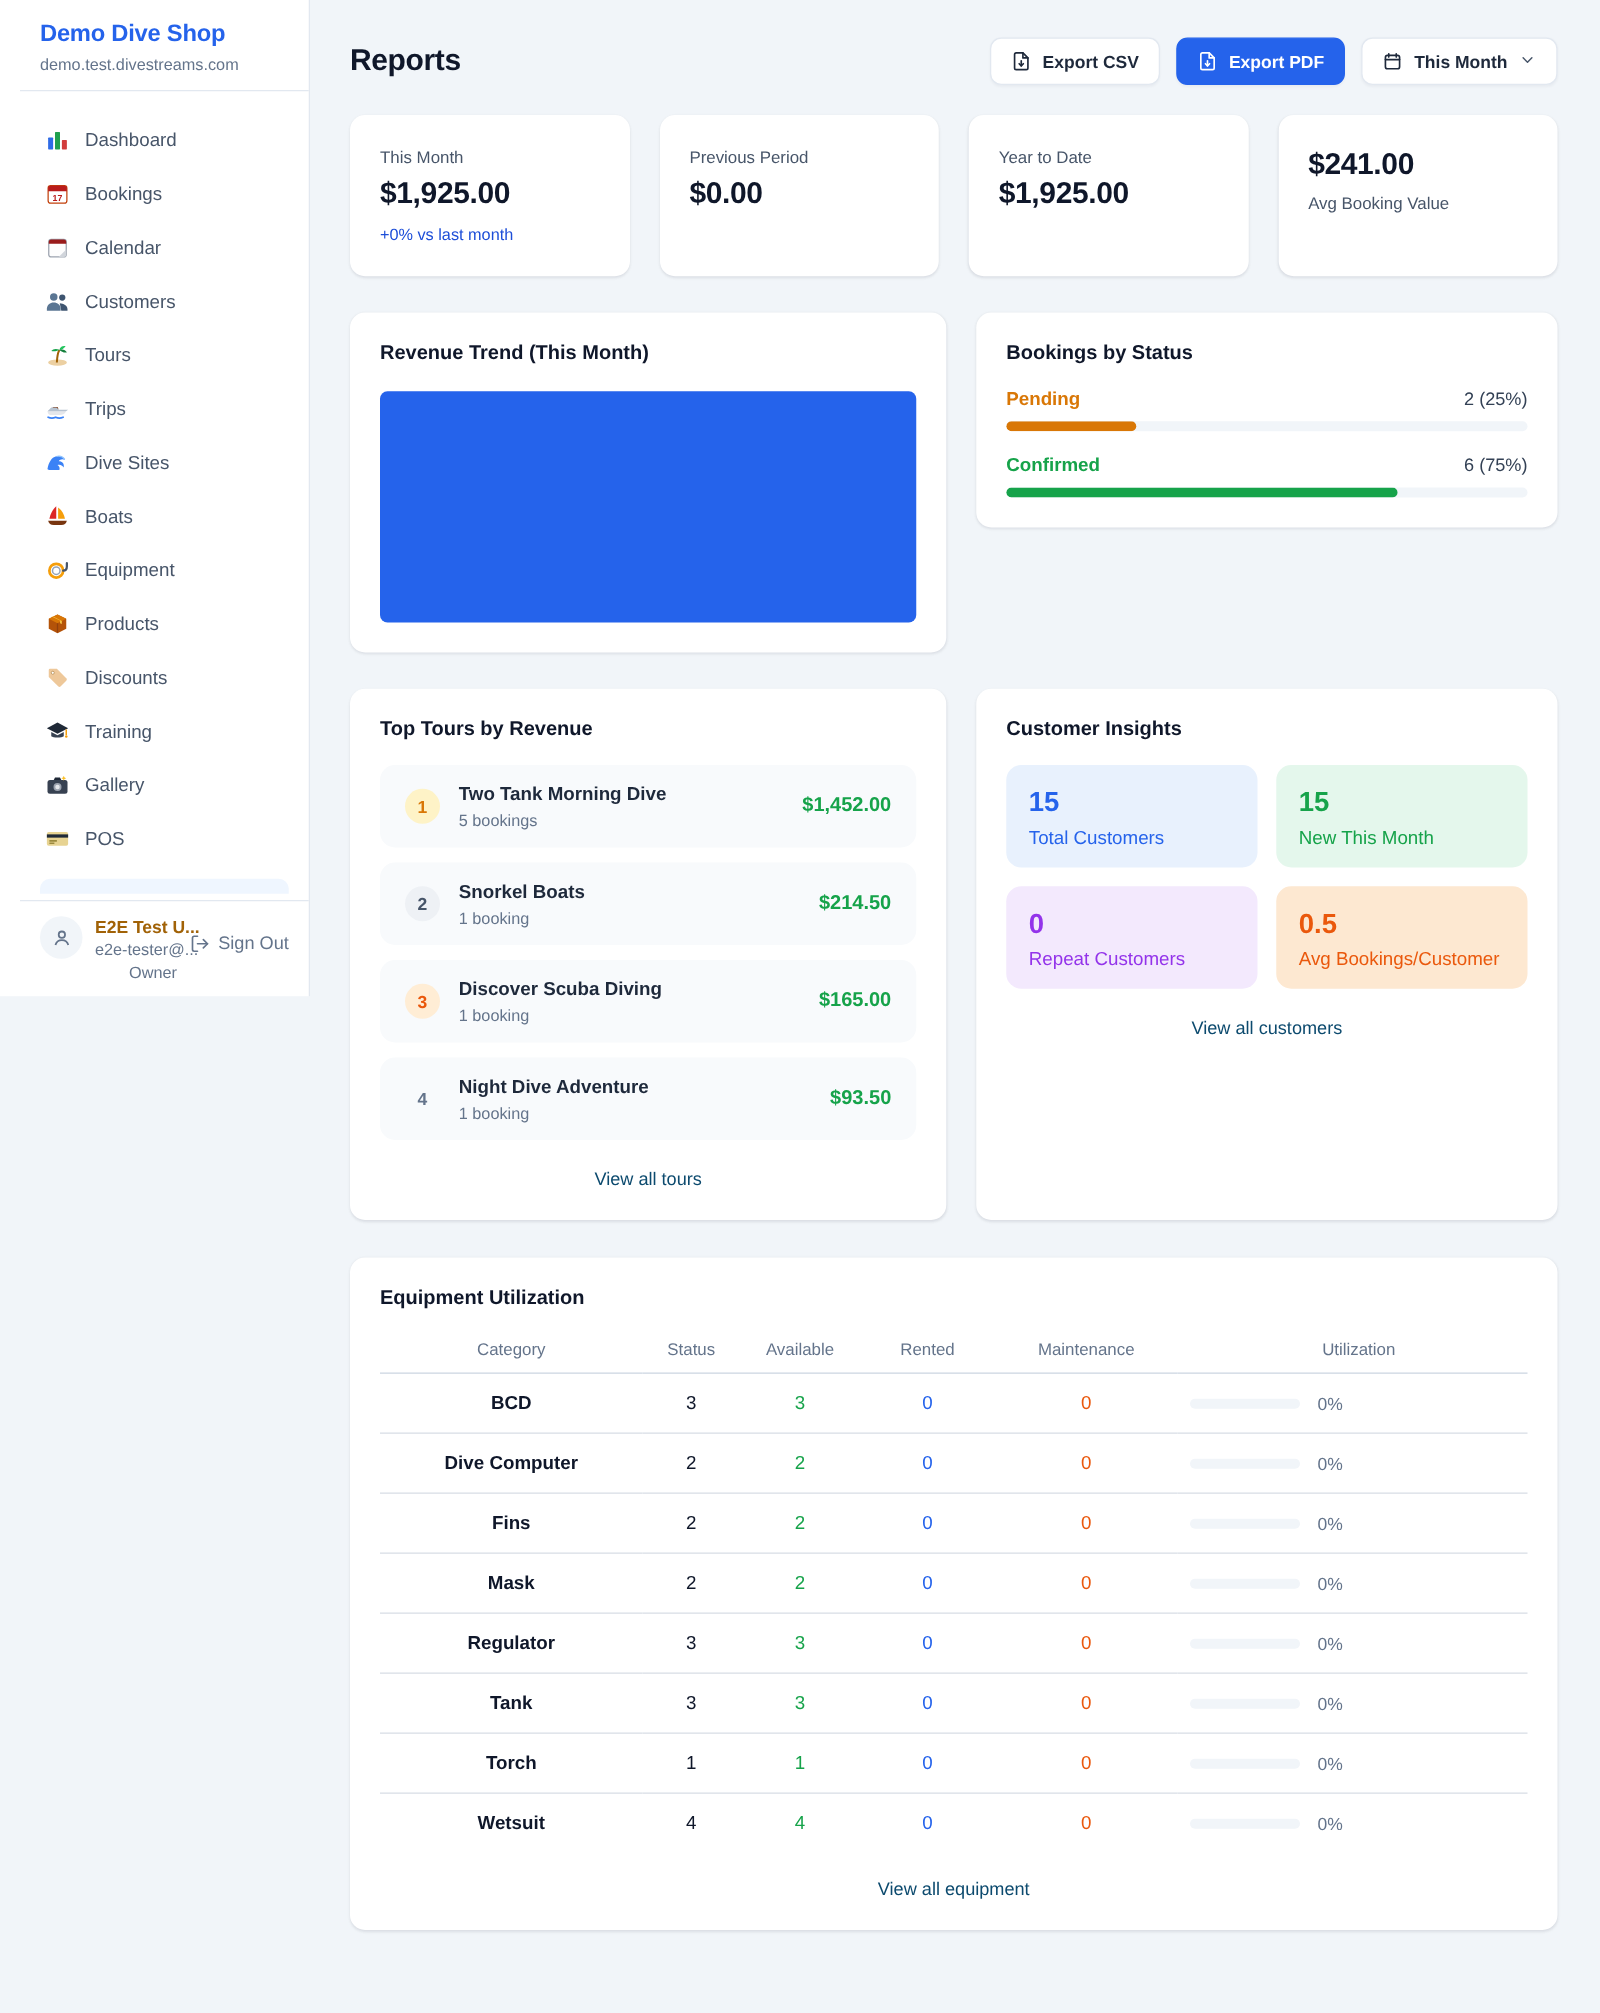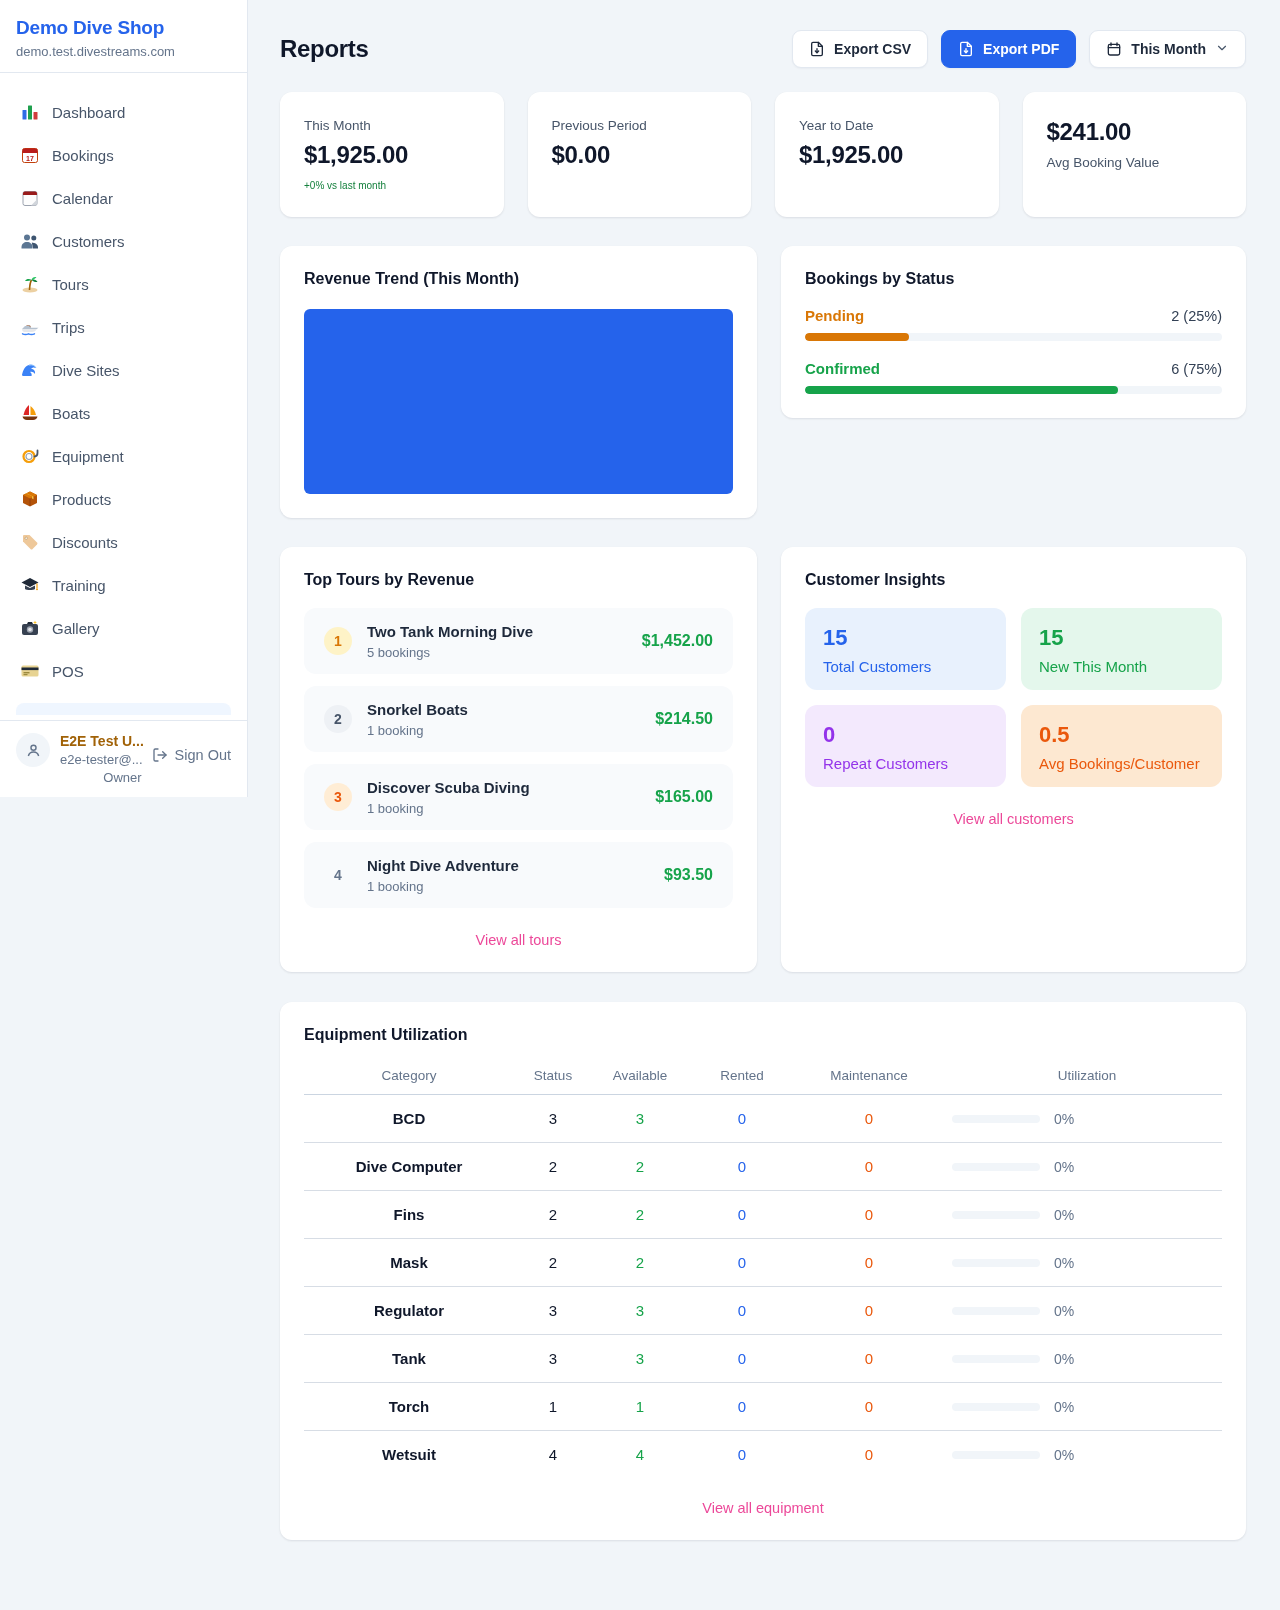--- a/index.html
+++ b/index.html
@@ -1,21 +1,21 @@
 <!DOCTYPE html>
 <html><head>
 <meta charset="utf-8">
 <style>
   * { box-sizing: border-box; margin: 0; padding: 0; }
   html,body { width:1280px; min-height:1610px; background:#f1f5f9;
     font-family:"Liberation Sans", sans-serif; color:#0f172a; }
 
   
   .sidebar { position:absolute; top:0; left:0; width:248px; height:797px;
-    background:#fff; border-right:1px solid #e2e8f0; display:flex; flex-direction:column; }
+    background:#fff; border-right:1px solid #e2e8f0; display:flex; flex-direction:column;padding-left:16px; }
   .brand { padding:17px 16px 13px; border-bottom:1px solid #e2e8f0; }
   .brand-name { font-size:19px; font-weight:800; color:#2563eb; letter-spacing:-0.2px; }
   .brand-domain { font-size:13px; color:#64748b; margin-top:5px; }
   .nav { padding:19px 8px 0; }
   .nav-item { display:flex; align-items:center; gap:12px; height:40px; margin-bottom:3px;
     padding:0 12px; border-radius:8px; color:#475569; font-size:15px; cursor:pointer; }
   .nav-icon { width:20px; height:20px; flex:0 0 20px; display:flex; align-items:center; justify-content:center; }
   .nav-icon svg { width:20px; height:20px; }
   .nav-active-peek { margin:12px 8px 0; height:12px; background:#eff6ff; border-radius:8px 8px 0 0; }
   .user-panel { margin-top:auto; border-top:1px solid #e2e8f0; padding:12px 16px;
@@ -47,21 +47,21 @@
 
   
   .card { background:#fff; border-radius:12px; padding:24px;
     box-shadow:0 1px 2px rgba(15,23,42,0.05), 0 1px 3px rgba(15,23,42,0.05); }
   .card-title { font-size:16px; font-weight:700; color:#0f172a; }
 
   .stats-grid { display:grid; grid-template-columns:repeat(4,1fr); gap:24px; margin-top:24px; }
   .stat-card { padding:26px 24px; }
   .stat-label { font-size:13.5px; color:#475569; }
   .stat-value { font-size:24px; font-weight:800; margin-top:8px; letter-spacing:-0.3px; }
-  .stat-delta { font-size:10px; color:#15803d; margin-top:11px; }
+  .stat-delta { font-size:13px; color:#1d4ed8; margin-top:11px; }
   .stat-card.value-first .stat-value { margin-top:0; }
   .stat-card.value-first .stat-label { margin-top:9px; }
 
   .grid-2 { display:grid; grid-template-columns:477px 465px; gap:24px; margin-top:29px; }
   .grid-2.top-align { align-items:start; }
 
   .chart-rect { margin-top:21px; height:185px; background:#2563eb; border-radius:6px; }
 
   .status-row { margin-top:19px; }
   .status-line { display:flex; align-items:flex-end; }
@@ -80,21 +80,21 @@
   .rank { width:28px; height:28px; border-radius:50%; display:flex; align-items:center;
     justify-content:center; font-size:14px; font-weight:700; flex:0 0 28px; }
   .rank-1 { background:#fef3c7; color:#d97706; }
   .rank-2 { background:#eef1f5; color:#475569; }
   .rank-3 { background:#ffedd5; color:#ea580c; }
   .rank-4 { background:transparent; color:#64748b; }
   .tour-meta { margin-left:15px; min-width:0; }
   .tour-name { font-size:15px; font-weight:700; color:#1e293b; }
   .tour-bookings { font-size:13px; color:#64748b; margin-top:4px; }
   .tour-revenue { margin-left:auto; font-size:16px; font-weight:700; color:#16a34a; }
-  .view-all { display:block; text-align:center; color:#ec4899; font-size:14.5px;
+  .view-all { display:block; text-align:center; color:#0c4a6e; font-size:14.5px;
     margin-top:24px; cursor:pointer; text-decoration:none; }
 
   .insight-grid { margin-top:19px; display:grid; grid-template-columns:1fr 1fr; gap:15px; }
   .insight-box { border-radius:12px; padding:17px 18px; height:82px; }
   .insight-value { font-size:22px; font-weight:800; }
   .insight-label { font-size:15px; margin-top:7px; }
   .theme-blue   { background:#e8f1fd; } .theme-blue .insight-value, .theme-blue .insight-label { color:#2563eb; }
   .theme-green  { background:#e4f7ec; } .theme-green .insight-value, .theme-green .insight-label { color:#16a34a; }
   .theme-purple { background:#f3e9fd; } .theme-purple .insight-value, .theme-purple .insight-label { color:#9333ea; }
   .theme-orange { background:#fde8d1; } .theme-orange .insight-value, .theme-orange .insight-label { color:#ea580c; }

